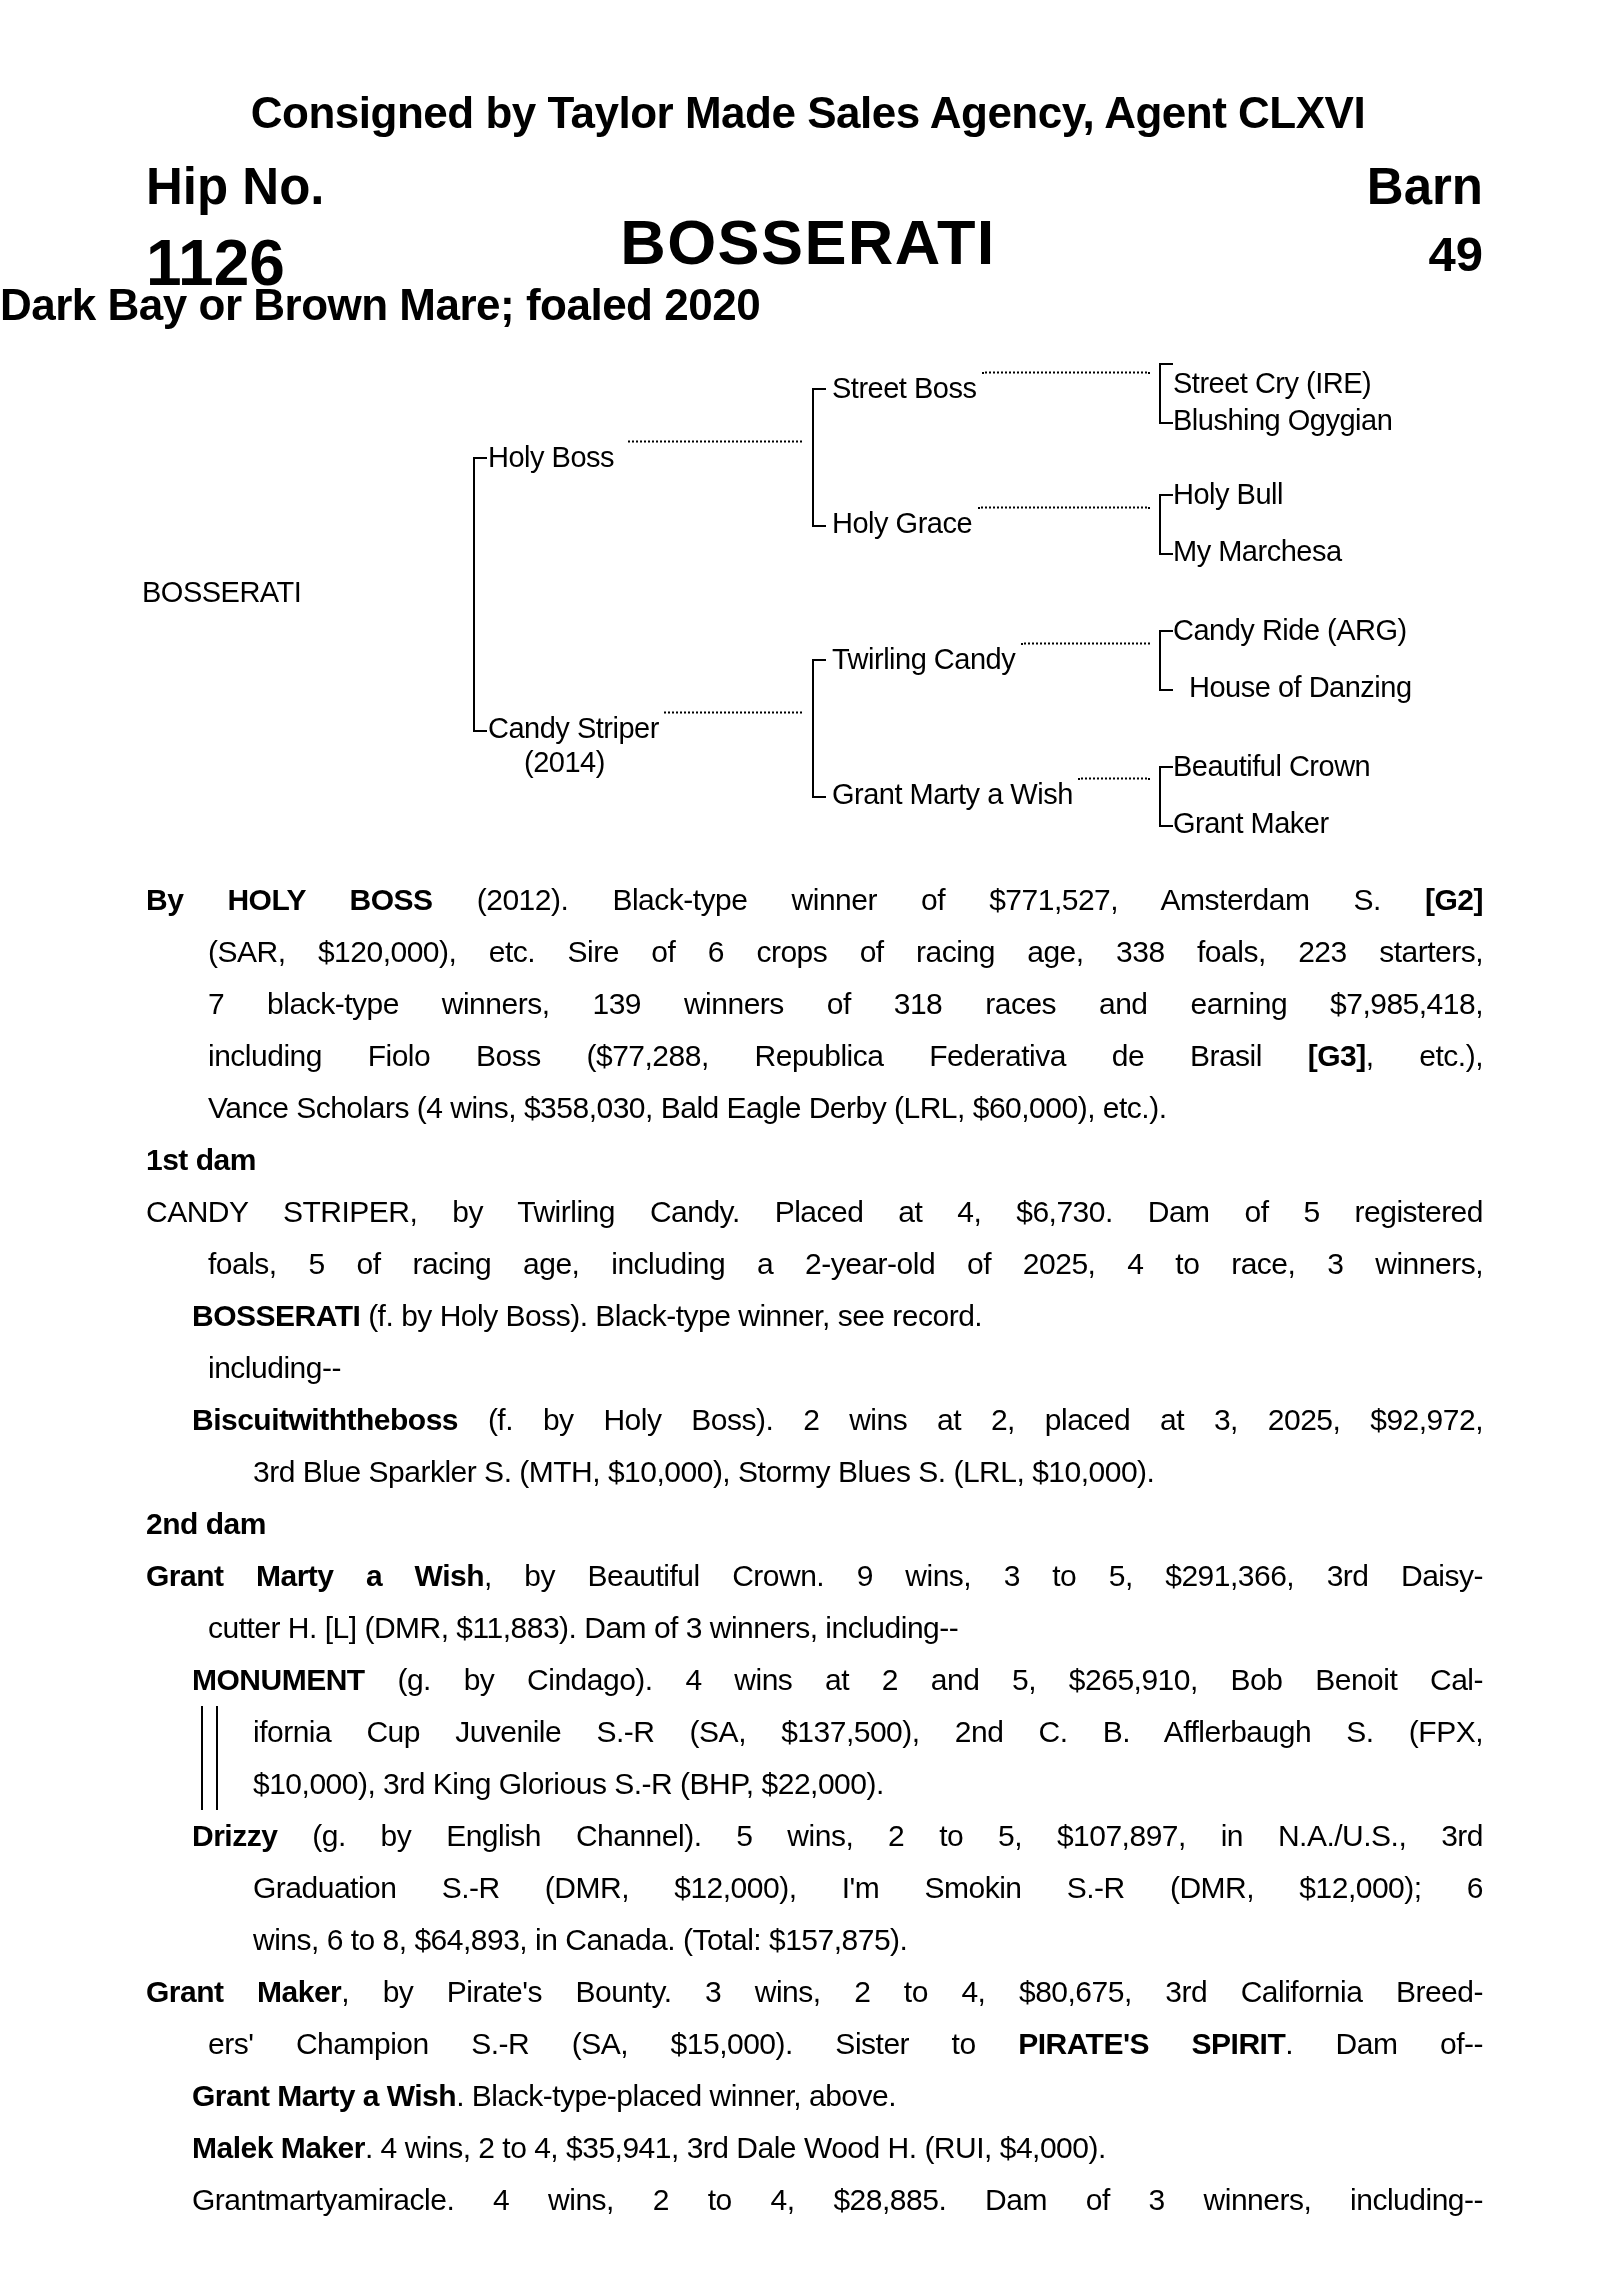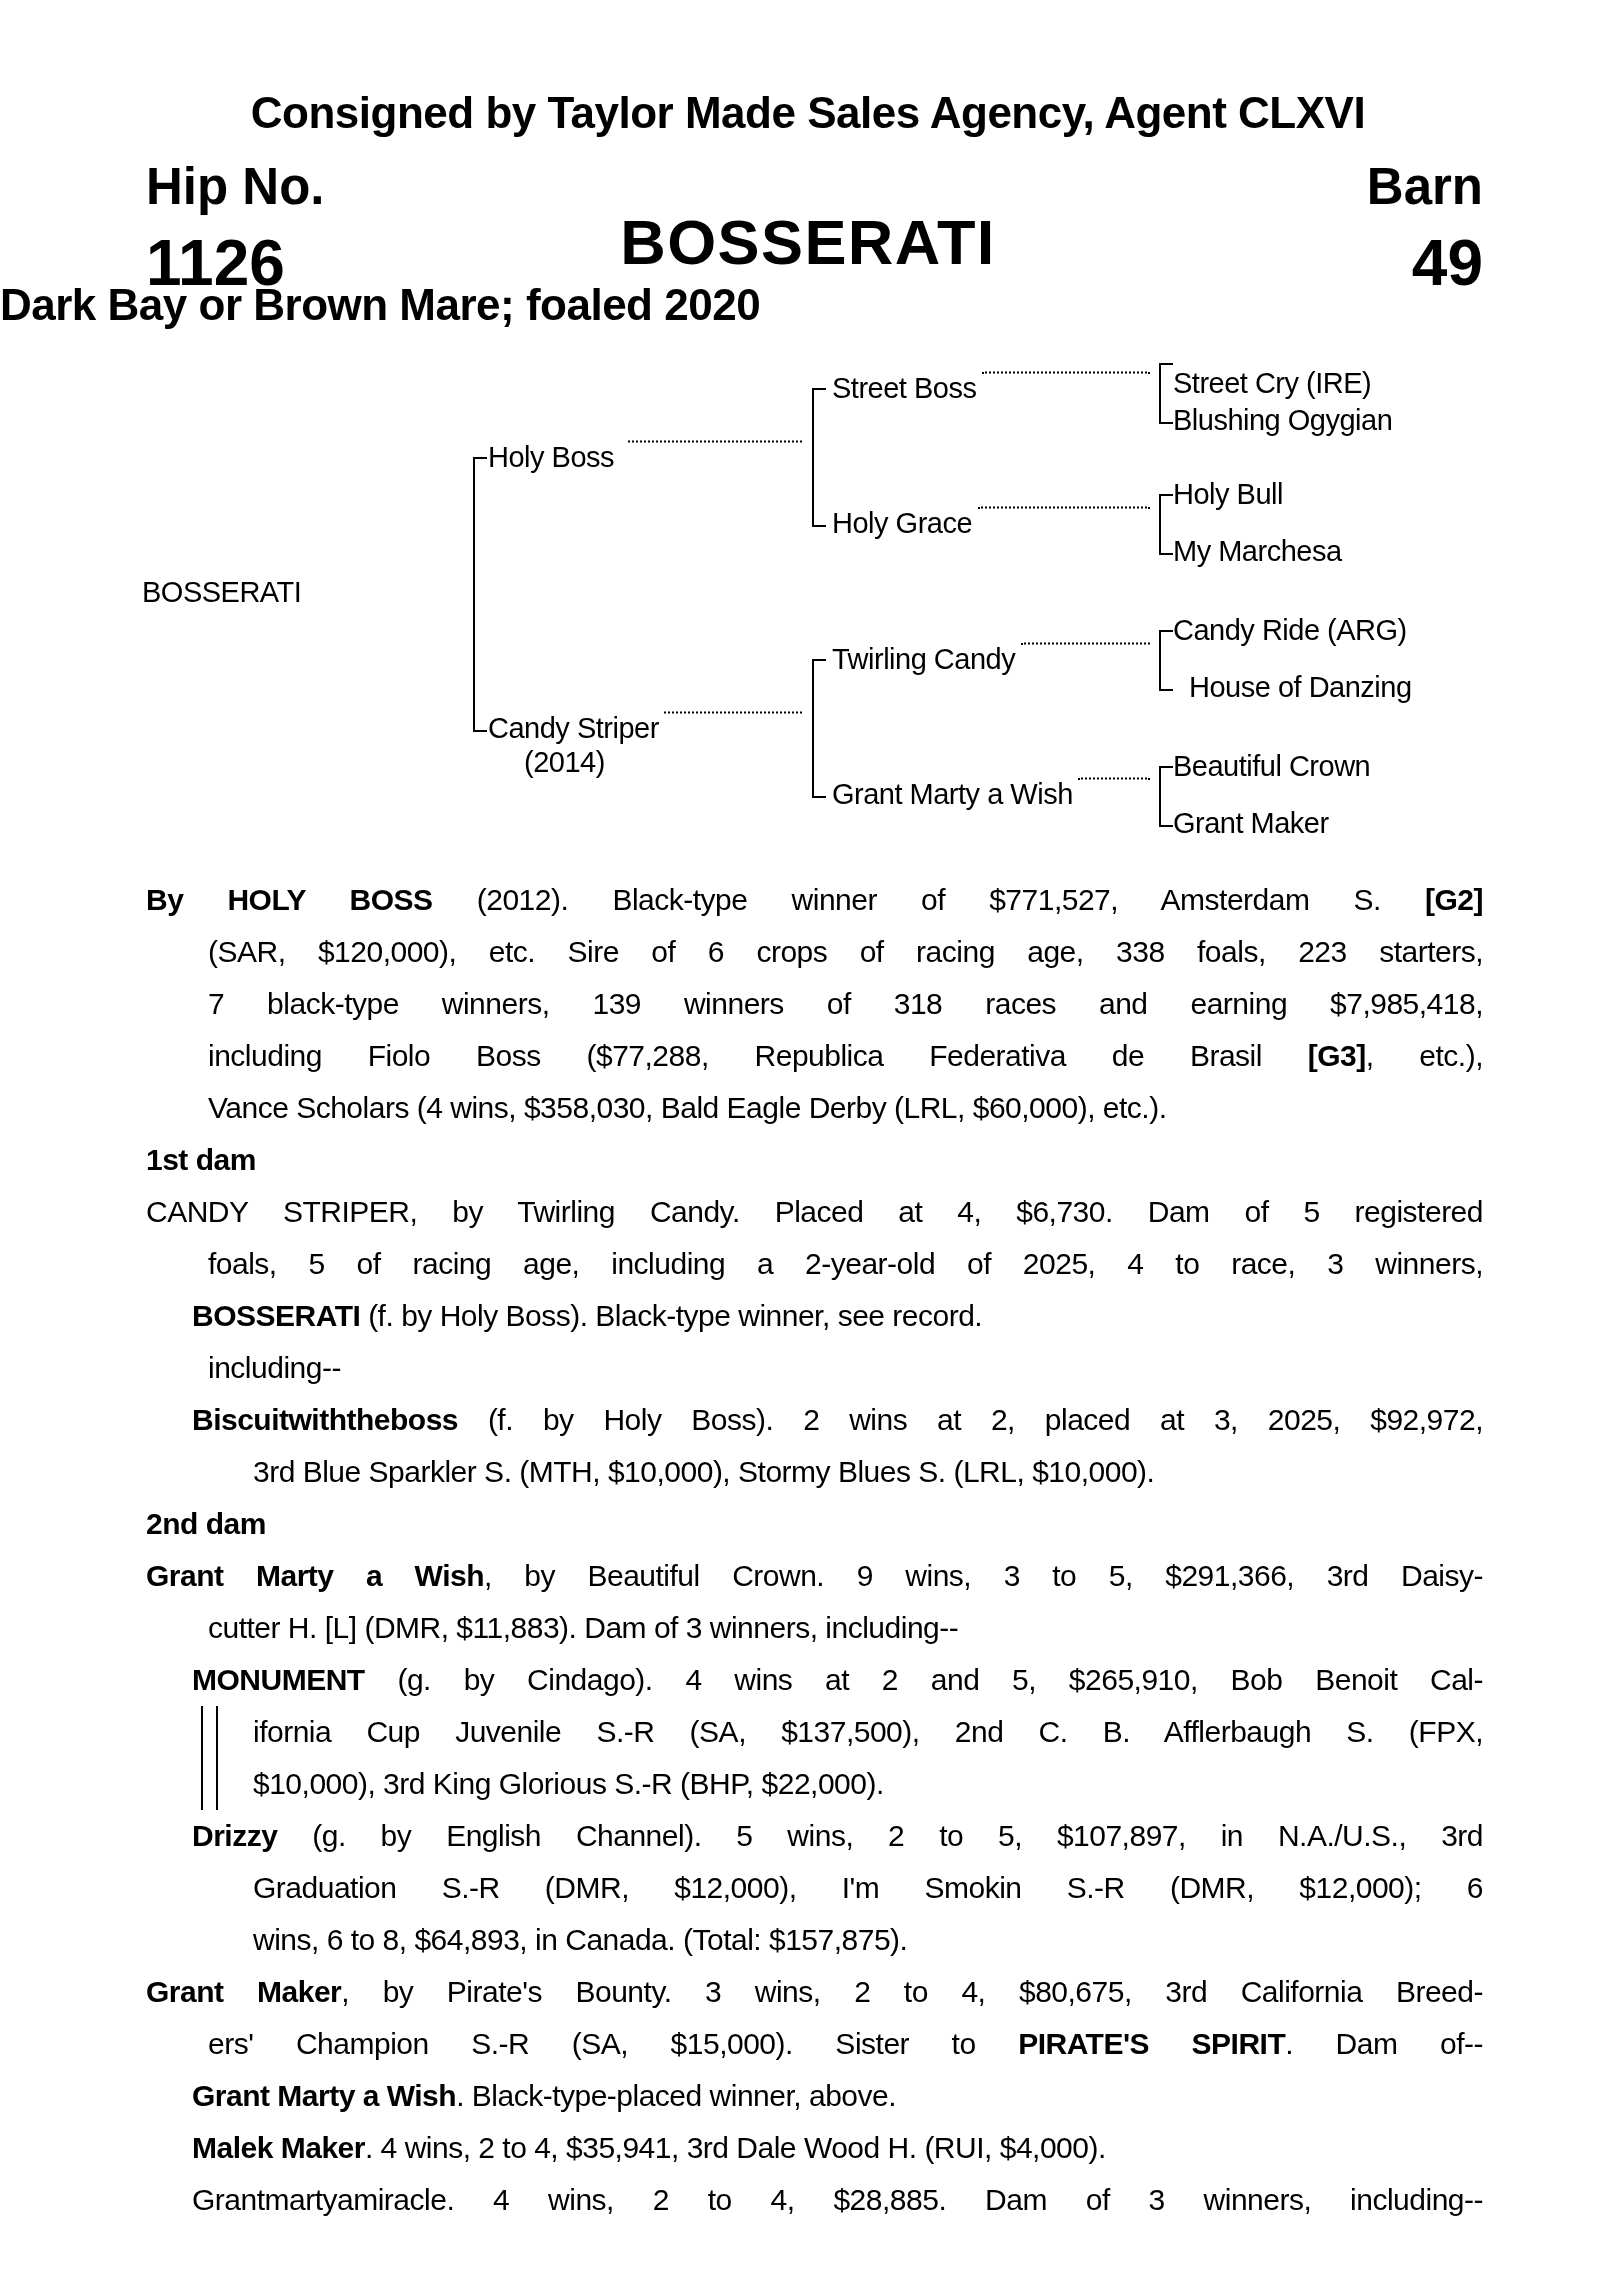--- a/index.html
+++ b/index.html
@@ -10,21 +10,21 @@
     font-family:"Liberation Sans","DejaVu Sans",sans-serif;
     overflow:hidden;
   }
   .abs{position:absolute;}
   .b{font-weight:bold;}
   
   .consignor{left:0;top:88px;width:1616px;text-align:center;font-size:44px;font-weight:bold;letter-spacing:-0.5px;}
   .hip-label{left:146px;top:157px;font-size:51px;font-weight:bold;}
   .hip-number{left:146px;top:226px;font-size:64px;font-weight:bold;}
   .barn-label{left:1240px;top:157px;width:243px;text-align:right;font-size:51px;font-weight:bold;}
-  .barn-number{left:1240px;top:226px;width:243px;text-align:right;font-size:64px;font-weight:bold;}
+  .barn-number{left:1240px;top:226px;width:243px;text-align:right;font-size:49px;font-weight:bold;}
   .horse-title{left:0;top:206px;width:1616px;text-align:center;font-size:63px;font-weight:bold;letter-spacing:1.4px;}
   .color-line{left:0;top:280px;width:1616px;text-align:left;font-size:44px;font-weight:bold;letter-spacing:-0.5px;}
   
   .ped{font-size:29px;letter-spacing:-0.5px;white-space:nowrap;}
   .pedname{transform:translateY(-50%);}
   .pedrow{display:flex;align-items:flex-start;transform:translateY(-50%);}
   .pedrow .lead{flex:1;border-bottom:2.3px dotted #000;margin:0 2.8px 5.5px 5.5px;min-width:18.4px;}
   .ped-year{text-align:center;transform:translateY(-50%);}
   .brk{border-left:2.3px solid #000;border-top:2.3px solid #000;border-bottom:2.3px solid #000;width:12px;}
   

